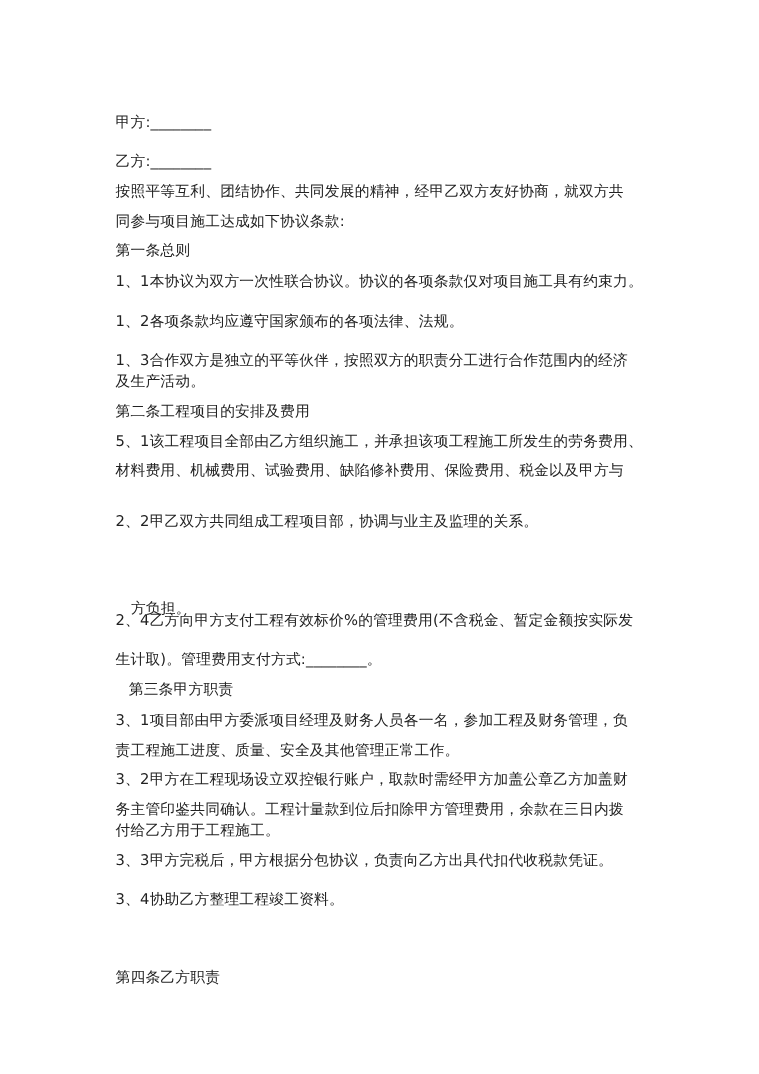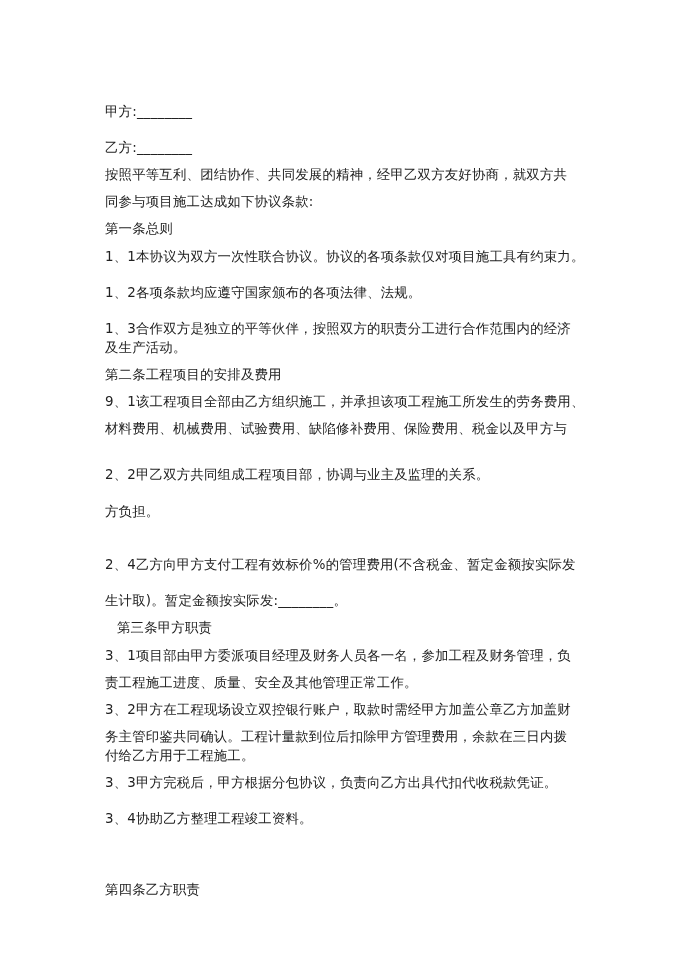--- a/index.html
+++ b/index.html
@@ -15,26 +15,26 @@
     <div class="ln" style="top: 104px;">甲方:________</div>
     <div class="ln" style="top: 140px;">乙方:________</div>
     <div class="ln" style="top: 194px;">同参与项目施工达成如下协议条款:</div>
     <div class="ln" style="top: 167px;">按照平等互利、团结协作、共同发展的精神，经甲乙双方友好协商，就双方共</div>
     <div class="ln" style="top: 221px;">第一条总则</div>
     <div class="ln" style="top: 249px;">1、1本协议为双方一次性联合协议。协议的各项条款仅对项目施工具有约束力。</div>
     <div class="ln" style="top: 285px;">1、2各项条款均应遵守国家颁布的各项法律、法规。</div>
     <div class="ln" style="top: 321px;">1、3合作双方是独立的平等伙伴，按照双方的职责分工进行合作范围内的经济</div>
     <div class="ln" style="top: 340px;">及生产活动。</div>
     <div class="ln" style="top: 367px;">第二条工程项目的安排及费用</div>
-    <div class="ln" style="top: 394px;">9、1该工程项目全部由乙方组织施工，并承担该项工程施工所发生的劳务费用、</div>
+    <div class="ln" style="top: 394px;">5、1该工程项目全部由乙方组织施工，并承担该项工程施工所发生的劳务费用、</div>
     <div class="ln" style="top: 421px;">材料费用、机械费用、试验费用、缺陷修补费用、保险费用、税金以及甲方与</div>
     <div class="ln" style="top: 467px;">2、2甲乙双方共同组成工程项目部，协调与业主及监理的关系。</div>
-    <div class="ln" style="top: 504px;">方负担。</div>
+    <div class="ln" style="top: 546px; margin-left: 14px;">方负担。</div>
     <div class="ln" style="top: 557px;">2、4乙方向甲方支付工程有效标价%的管理费用(不含税金、暂定金额按实际发</div>
-    <div class="ln" style="top: 593px;">生计取)。暂定金额按实际发:________。</div>
+    <div class="ln" style="top: 593px;">生计取)。管理费用支付方式:________。</div>
     <div class="ln" style="top: 620px; margin-left: 12px;">第三条甲方职责</div>
     <div class="ln" style="top: 648px;">3、1项目部由甲方委派项目经理及财务人员各一名，参加工程及财务管理，负</div>
     <div class="ln" style="top: 675px;">责工程施工进度、质量、安全及其他管理正常工作。</div>
     <div class="ln" style="top: 702px;">3、2甲方在工程现场设立双控银行账户，取款时需经甲方加盖公章乙方加盖财</div>
     <div class="ln" style="top: 729px;">务主管印鉴共同确认。工程计量款到位后扣除甲方管理费用，余款在三日内拨</div>
     <div class="ln" style="top: 748px;">付给乙方用于工程施工。</div>
     <div class="ln" style="top: 775px;">3、3甲方完税后，甲方根据分包协议，负责向乙方出具代扣代收税款凭证。</div>
     <div class="ln" style="top: 811px;">3、4协助乙方整理工程竣工资料。</div>
     <div class="ln" style="top: 882px;">第四条乙方职责</div>
   </div>

